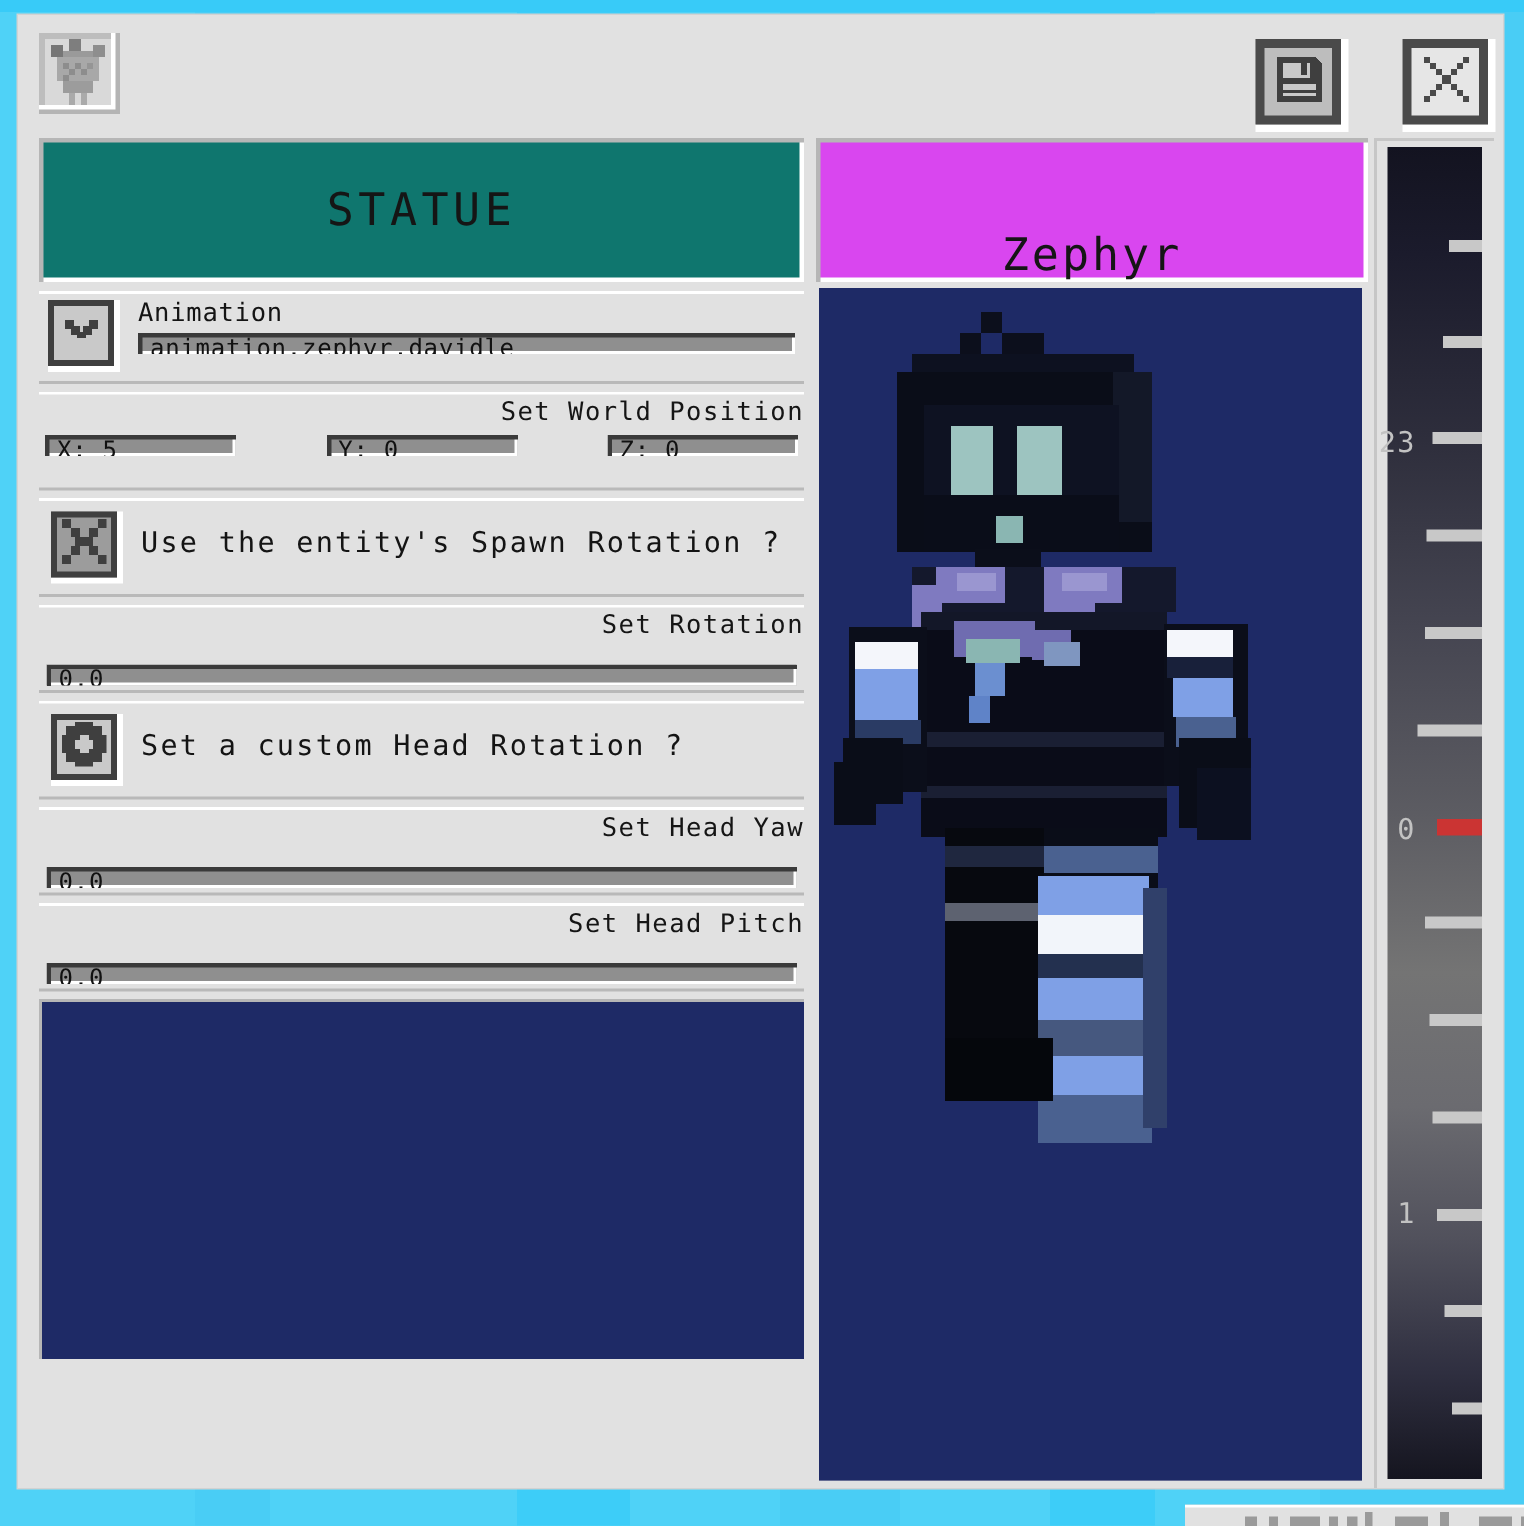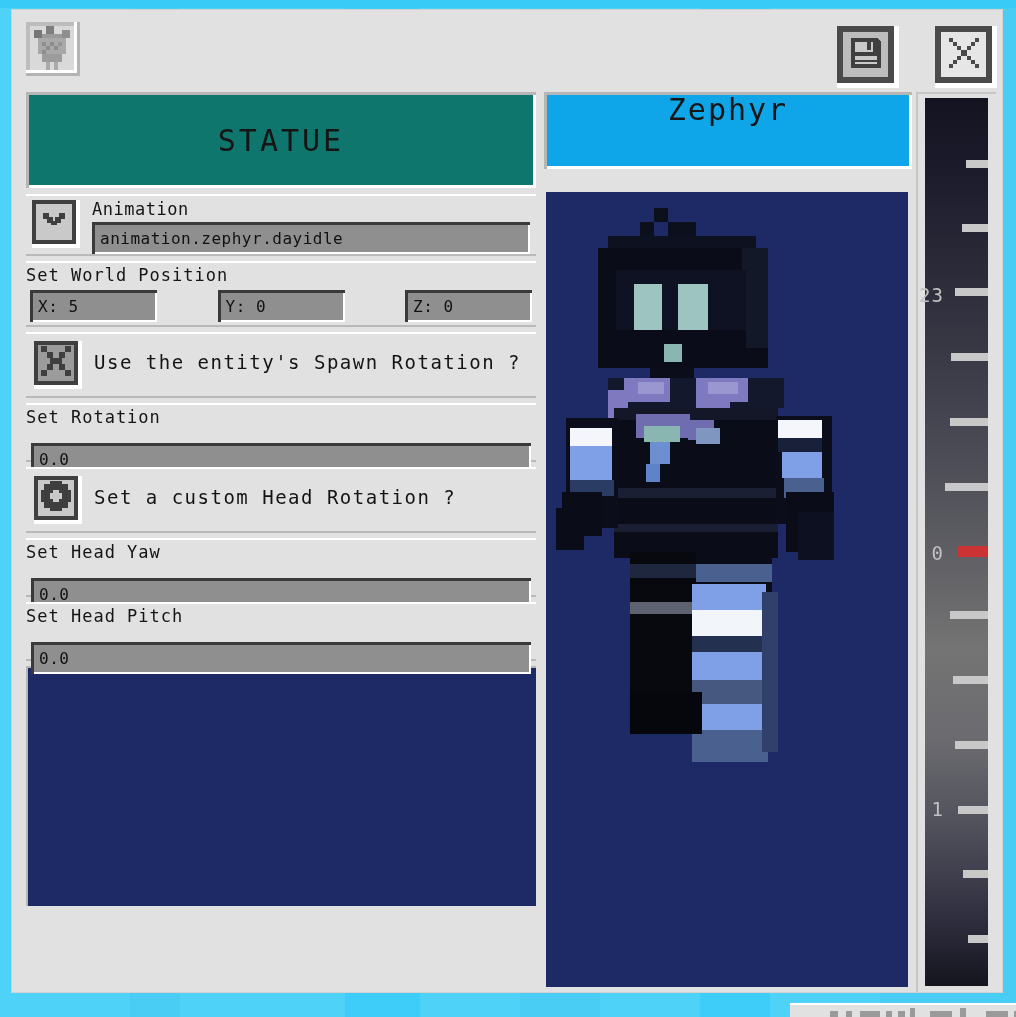--- a/index.html
+++ b/index.html
@@ -163,38 +163,37 @@
   }
   .ckbox.light .face { background: #c9c9c9; border-color: #3f3f3f; }
 
   
   .field {
     position: relative;
     background: #8f8f8f;
     box-shadow:
       inset 3px 3px 0 0 #3a3a3a,
       inset -2px -2px 0 0 #ffffff;
-    height: 32px;
+    height: 14px;
     display: flex;
-    align-items: center;
     box-sizing: border-box;
   }
   .field .val {
     font-size: 16px;
     color: #111111;
     padding-left: 8px;
     letter-spacing: 0.5px;
     white-space: nowrap;
     overflow: hidden;
   }
 
   .caption {
     font-size: 17px;
     color: #151515;
-    text-align: left;
+    text-align: right;
     letter-spacing: 1px;
   }
   .rowlabel {
     font-size: 19px;
     color: #141414;
     letter-spacing: 1.5px;
     white-space: nowrap;
   }
 
   
@@ -247,25 +246,25 @@
 
   
   #right-col {
     position: absolute;
     left: 532px;
     top: 82px;
     width: 368px;
     height: 900px;
   }
   #zephyr-header {
-    height: 77px;
+    height: 96px;
     display: flex;
-    align-items: flex-start;
+    align-items: flex-end;
     justify-content: center;
-    background: #0ea5e9;
+    background: #d946ef;
     box-shadow:
       inset 3px 3px 0 0 #b6b6b6,
       inset -3px -3px 0 0 #ffffff;
   }
   #zephyr-header .txt {
     font-size: 30px;
     letter-spacing: 2px;
     color: #151515;
   }
   #entity-view {

